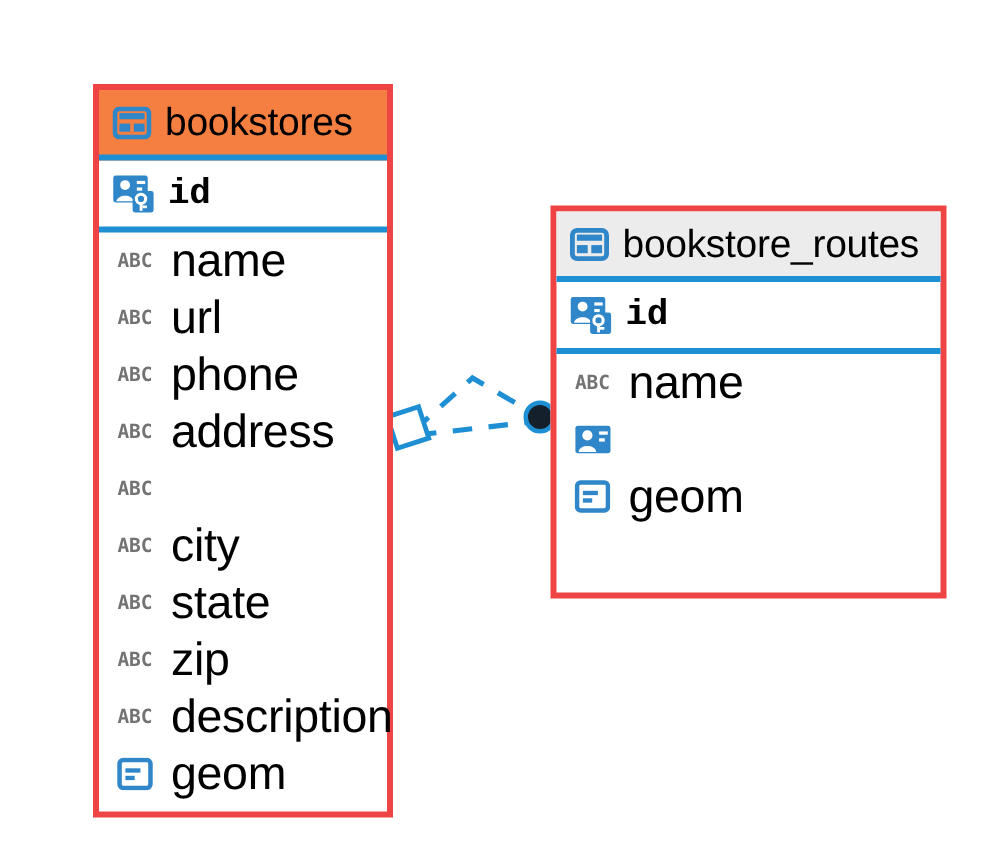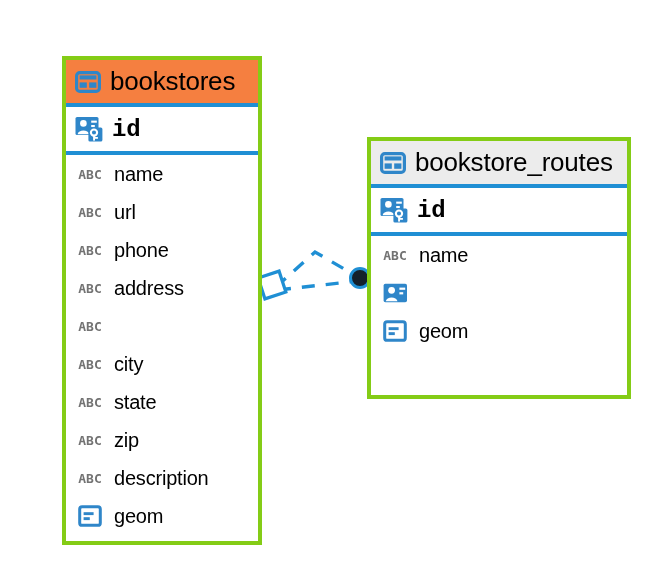--- a/index.html
+++ b/index.html
@@ -10,21 +10,21 @@
     overflow:hidden;
     position:relative;
   }
   #canvas{position:absolute;left:0;top:0;width:654px;height:570px;}
 
   
   .entity{
     position:absolute;
     box-sizing:border-box;
     background:#ffffff;
-    border:4px solid #84cc16;
+    border:4px solid #ef4444;
   }
   .entity-header{
     box-sizing:border-box;
     height:47px;
     display:flex;
     align-items:center;
     padding-left:9px;
     border-bottom:4px solid #1f8fd4;
   }
   .entity-header.orange{background:#f57f40;}
@@ -38,21 +38,21 @@
   }
   .field-row{
     box-sizing:border-box;
     height:38px;
     display:flex;
     align-items:center;
     padding-left:9px;
   }
   .field-row.pk{height:48px;border-bottom:4px solid #1f8fd4;}
   .field-label{
-    font-size:20px;
+    font-size:31px;
     color:#000000;
     margin-left:9px;
     white-space:nowrap;
     letter-spacing:-0.2px;
   }
   .field-label.bold{font-weight:bold;font-size:24px;font-family:Liberation Mono, monospace;}
 
   
   .ico{display:inline-flex;align-items:center;justify-content:center;flex:none;}
   .ico svg{display:block;}

